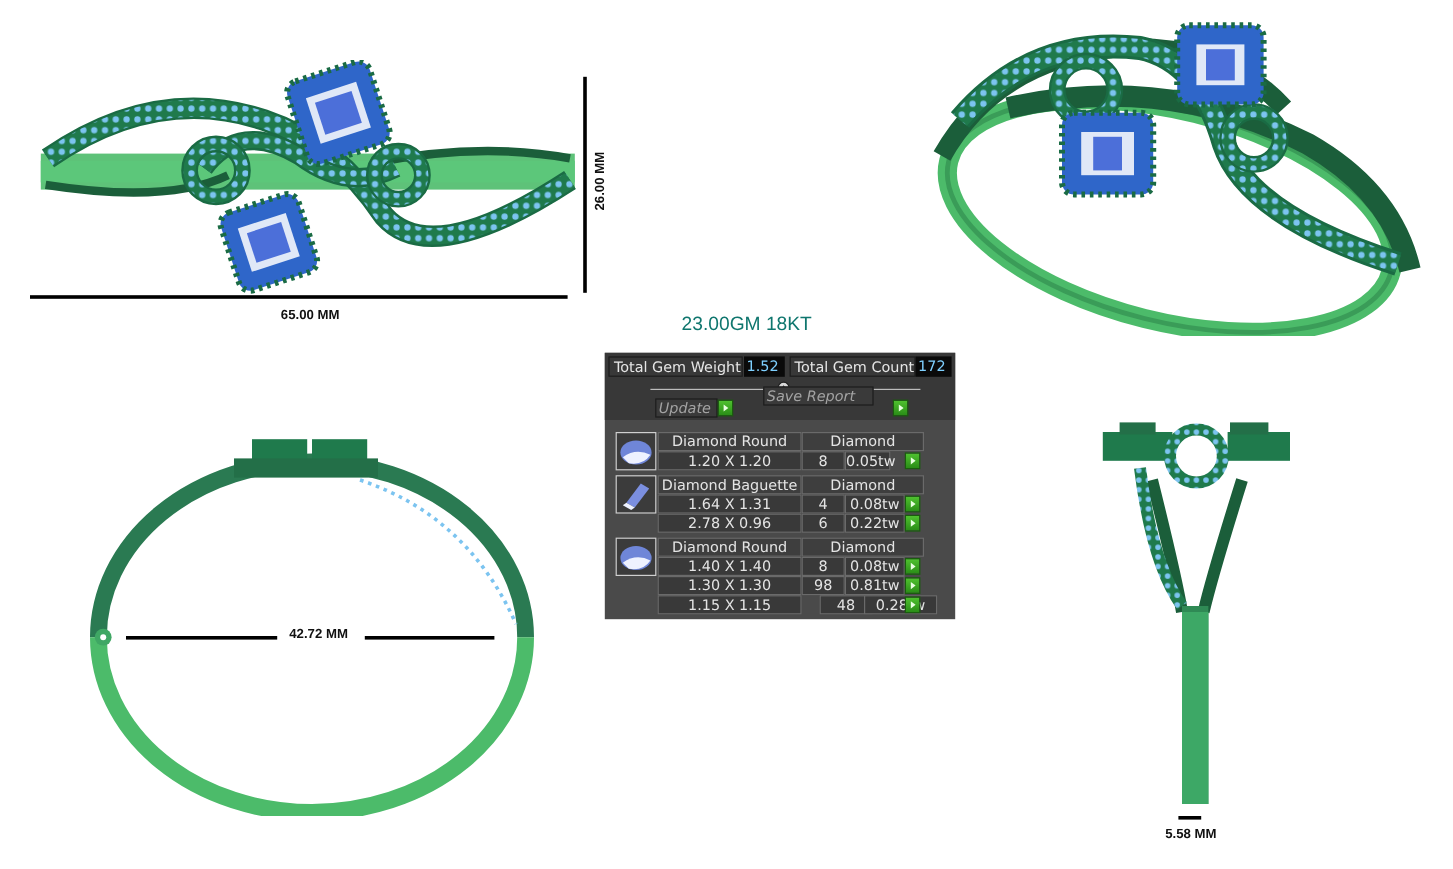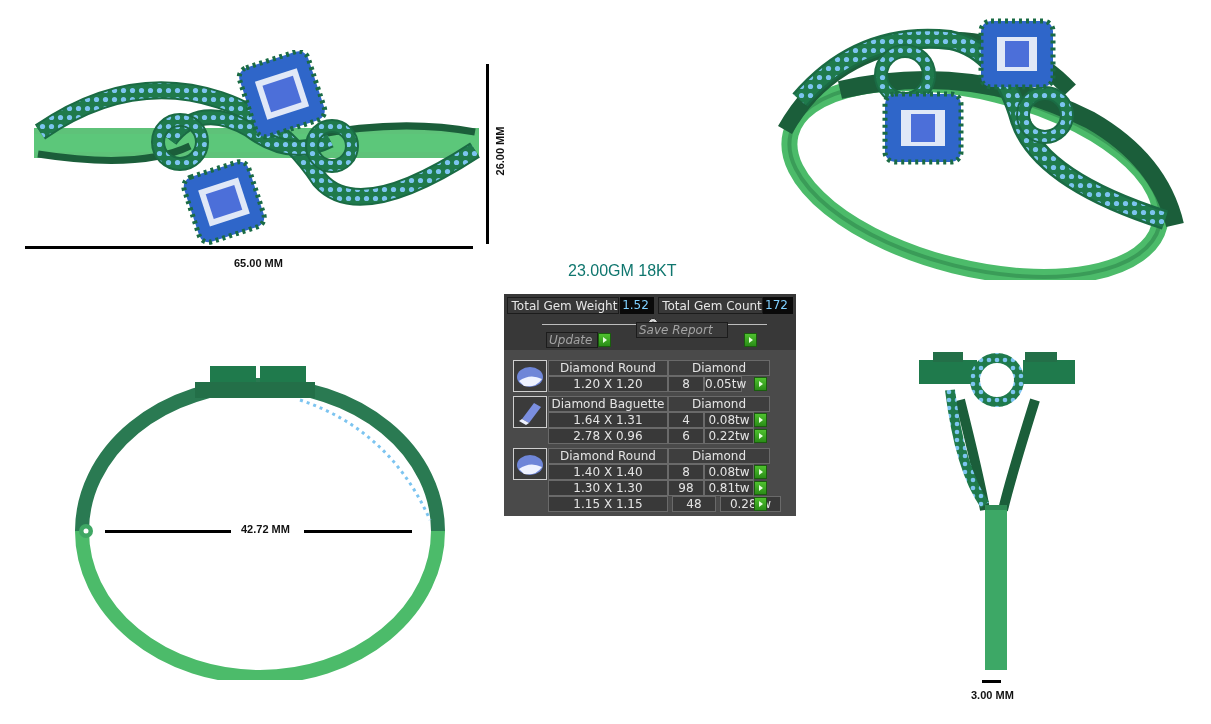--- a/index.html
+++ b/index.html
@@ -158,21 +158,21 @@
   <div class="cell hdr" style="left:164px;top:154px;width:102px">Diamond</div>
   <div class="cell" style="left:44px;top:170px;width:120px">1.40 X 1.40</div>
   <div class="cell" style="left:164px;top:170px;width:36px">8</div>
   <div class="cell" style="left:200px;top:170px;width:50px">0.08tw</div>
   <div class="go" style="left:250px;top:171px"></div>
   <div class="cell" style="left:44px;top:186px;width:120px">1.30 X 1.30</div>
   <div class="cell" style="left:164px;top:186px;width:36px">98</div>
   <div class="cell" style="left:200px;top:186px;width:50px">0.81tw</div>
   <div class="go" style="left:250px;top:187px"></div>
   <div class="cell" style="left:44px;top:202px;width:120px">1.15 X 1.15</div>
-  <div class="cell" style="left:168px;top:202px;width:44px">48</div>
+  <div class="cell" style="left:179px;top:202px;width:44px">48</div>
   <div class="cell" style="left:216px;top:202px;width:61px">0.28tw</div>
   <div class="go" style="left:250px;top:203px"></div>
 </div>
 
 <svg class="abs" style="left:70px;top:360px" width="380" height="320" viewBox="0 0 380 320">
   <path d="M12 171 A178 146 0 0 1 368 171" fill="none" stroke="#2a7a52" stroke-width="14"></path>
   <path d="M12 171 A178 146 0 0 0 368 171" fill="none" stroke="#4cbb6a" stroke-width="14"></path>
   <path d="M230 40 Q320 70 360 160" fill="none" stroke="#7cc4f0" stroke-width="3" stroke-dasharray="3 4"></path>
   <rect x="140" y="6" width="46" height="18" fill="#1f7a4c"></rect>
   <rect x="190" y="6" width="46" height="18" fill="#1f7a4c"></rect>
@@ -196,13 +196,13 @@
   <rect x="28" y="12" width="30" height="10" fill="#236f48"></rect>
   <rect x="120" y="12" width="32" height="10" fill="#236f48"></rect>
   <path d="M55 60 Q75 140 80 170" stroke="#1b5e3a" stroke-width="10" fill="none"></path>
   <path d="M130 60 Q105 140 98 170" stroke="#1b5e3a" stroke-width="10" fill="none"></path>
   <path d="M45 50 Q55 130 80 165" stroke="url(#pave3)" stroke-width="10" fill="none"></path>
   <circle cx="92" cy="40" r="22" stroke="url(#pave3)" stroke-width="10" fill="none"></circle>
   <rect x="80" y="165" width="22" height="165" fill="#2f8a55"></rect>
   <rect x="80" y="170" width="22" height="160" fill="#3da866"></rect>
 </svg>
 <div class="line" style="left:982px;top:680px;width:19px;height:3px"></div>
-<div class="dim-label" style="left:971px;top:689px">3.00 MM</div>
+<div class="dim-label" style="left:971px;top:689px">5.58 MM</div>
 
 </body></html>

